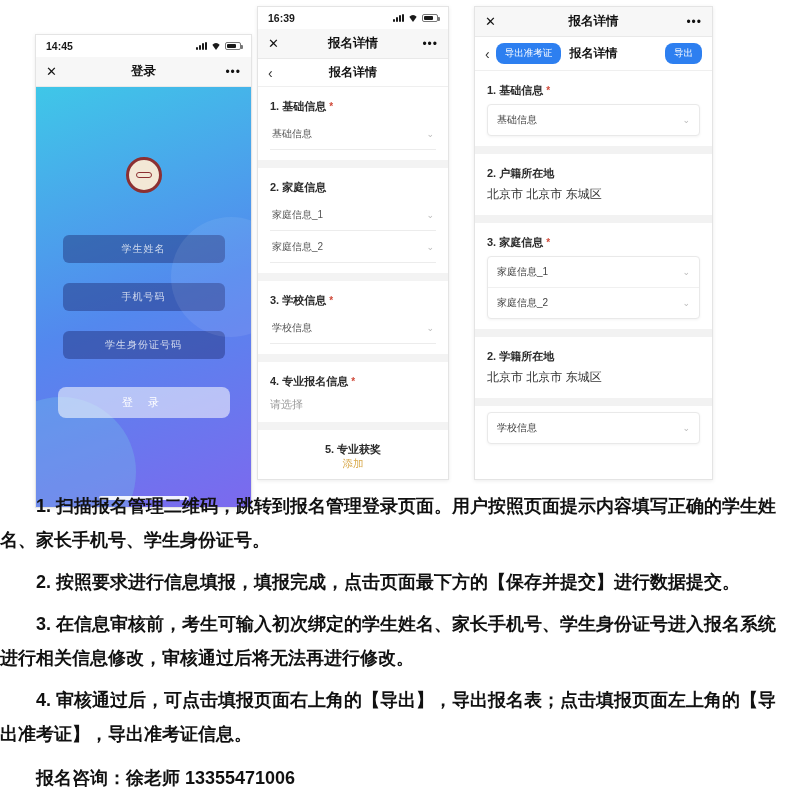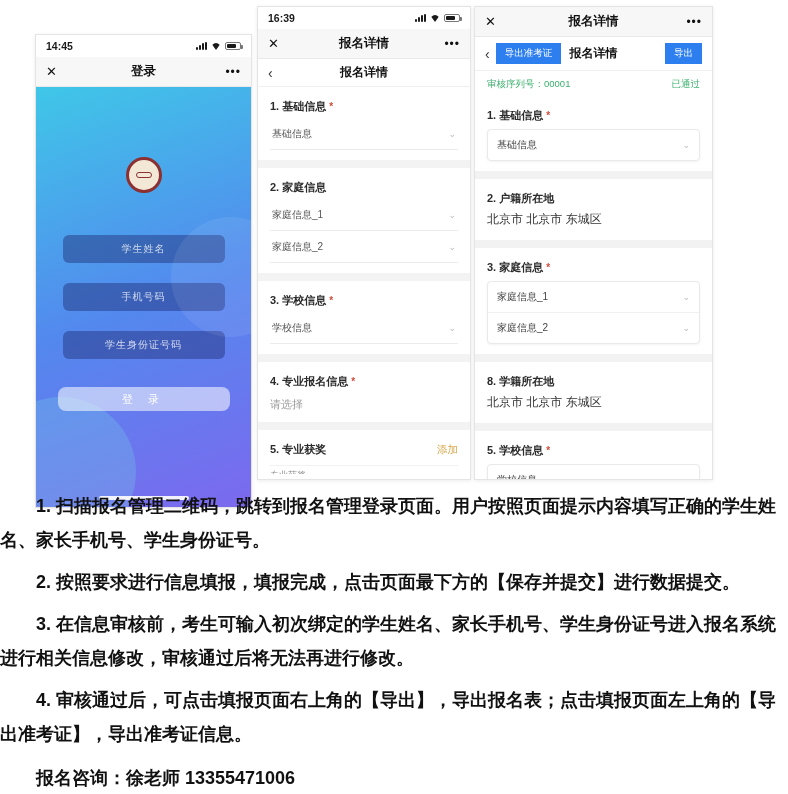--- a/index.html
+++ b/index.html
@@ -14,21 +14,21 @@
   }
   
   .phone {
     position: absolute; top: 6px;
     background: #fff;
     border: 1px solid #e4e4e4;
     box-shadow: 0 1px 4px rgba(0,0,0,.08);
     overflow: hidden;
   }
   #phone1 { left: 35px;  width: 217px; height: 474px; margin-top: 28px; }
-  #phone2 { left: 257px; width: 214px; height: 474px; }
+  #phone2 { left: 257px; width: 192px; height: 474px; }
   #phone3 { left: 474px; width: 239px; height: 474px; }
 
   
   .statusbar {
     height: 22px; padding: 0 10px;
     display: flex; align-items: center; justify-content: space-between;
     background: #fff; font-size: 10.5px; font-weight: 700; color: #1a1a1a;
   }
   .status-icons { display:flex; align-items:center; gap:4px; }
   .sig { display:flex; align-items:flex-end; gap:1px; }
@@ -83,21 +83,21 @@
     position:absolute; left:50%; transform:translateX(-50%);
     width:162px; height:28px; border-radius:6px;
     background:rgba(32,44,116,.45);
     color:rgba(255,255,255,.75); font-size:10px;
     display:flex; align-items:center; justify-content:center;
     letter-spacing:1px;
   }
   .li-1{top:148px}.li-2{top:196px}.li-3{top:244px}
   .login-btn {
     position:absolute; top:300px; left:50%; transform:translateX(-50%);
-    width:172px; height:24px; border-radius:8px; border:none;
+    width:172px; height:31px; border-radius:8px; border:none;
     background:rgba(255,255,255,.55);
     color:#fff; font-size:11px; letter-spacing:6px;
     display:flex; align-items:center; justify-content:center;
   }
   .home-bar-light {
     position:absolute; bottom:7px; left:50%; transform:translateX(-50%);
     width:90px; height:4px; border-radius:2px; background:rgba(255,255,255,.9);
   }
 
   
@@ -108,37 +108,37 @@
   .req { color:#d04a3a; margin-left:3px; font-size:10px; }
   .field-row {
     margin: 0 12px; padding: 9px 2px 8px;
     border-bottom: 1px solid #ececec;
     display:flex; align-items:center; justify-content:space-between;
     font-size: 10px; color:#555;
   }
   .chev { color:#bbb; font-size:9px; }
   .sep { height: 8px; background:#f3f3f3; margin-top: 10px; }
   .placeholder-text { margin: 8px 12px 2px; font-size: 11px; color:#9a9a9a; }
-  .sec-head { display:flex; align-items:center; justify-content:space-between; margin: 12px 12px 4px; }
+  .sec-head { display:flex; align-items:center; justify-content:space-between; margin: 12px 12px 4px; flex-direction: column; }
   .sec-head .sec-title { margin: 0; }
   .add-link { font-size: 10.5px; color:#d8a94c; }
   .partial-row {
     margin: 8px 12px 0; height: 9px; overflow:hidden;
     font-size: 9px; color:#8a8a8a; border-top:1px solid #f2f2f2; padding-top:3px;
   }
   .pager {
     display:flex; align-items:center; justify-content:center; gap:58px;
     padding: 10px 0 4px;
   }
 
   
   .subnav3 { height: 34px; }
   .pill-btn {
     background:#2d7ff0; color:#fff; font-size:9.5px;
-    padding: 4px 9px; border-radius: 0; border:none; z-index:1;
+    padding: 4px 9px; border-radius: 8px; border:none; z-index:1;
   }
   .pill-left { margin-left: 6px; }
   .green-row {
     display:flex; align-items:center; justify-content:space-between;
     padding: 7px 12px 5px; font-size: 9.5px; color:#3bb06e;
   }
   .boxed-field {
     margin: 6px 12px 10px;
     border: 1px solid #e9e9e9; border-radius: 4px;
     box-shadow: 0 1px 3px rgba(0,0,0,.05);
@@ -286,24 +286,20 @@
     <span class="nav-more">•••</span>
   </div>
   <div class="subnav subnav3">
     <span style="display:flex;align-items:center;z-index:1;">
       <span class="back">‹</span>
       <button class="pill-btn pill-left">导出准考证</button>
     </span>
     <span class="sub-title">报名详情</span>
     <button class="pill-btn">导出</button>
   </div>
-  <div class="green-row">
-    <span>审核序列号：00001</span>
-    <span>已通过</span>
-  </div>
 
   <div class="sec-title">
     <span>1. 基础信息</span><span class="req">*</span>
   </div>
   <div class="boxed-field">
     <span>基础信息</span>
     <span class="chev">⌄</span>
   </div>
   <div class="sep3"></div>
 
@@ -322,28 +318,25 @@
       <span class="chev">⌄</span>
     </div>
     <div class="card-row">
       <span>家庭信息_2</span>
       <span class="chev">⌄</span>
     </div>
   </div>
   <div class="sep3"></div>
 
   <div class="sec-title">
-    <span>8. 学籍所在地</span>
+    <span>2. 学籍所在地</span>
   </div>
   <div class="value-text">北京市 北京市 东城区</div>
   <div class="sep3"></div>
 
-  <div class="sec-title">
-    <span>5. 学校信息</span><span class="req">*</span>
-  </div>
   <div class="boxed-field">
     <span>学校信息</span>
     <span class="chev">⌄</span>
   </div>
 
 </div>
 
 <div class="instructions">
   <p>1. 扫描报名管理二维码，跳转到报名管理登录页面。用户按照页面提示内容填写正确的学生姓名、家长手机号、学生身份证号。</p>
   <p>2. 按照要求进行信息填报，填报完成，点击页面最下方的【保存并提交】进行数据提交。</p>

